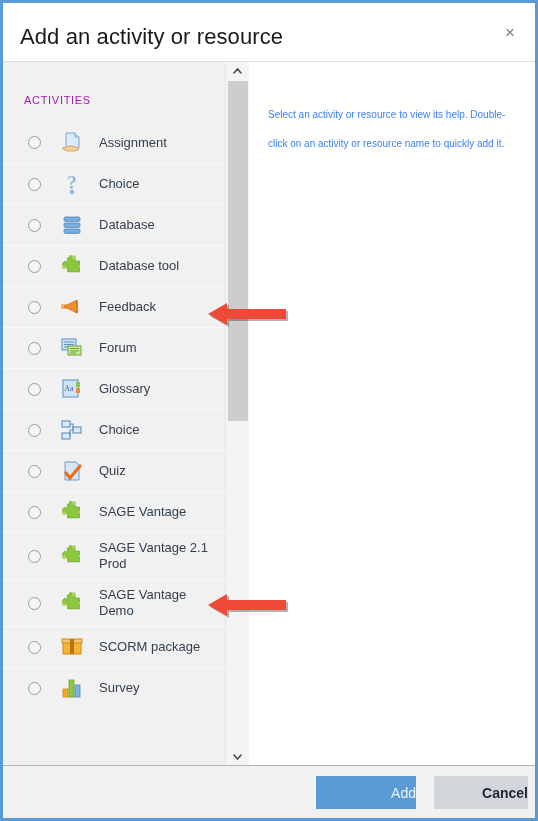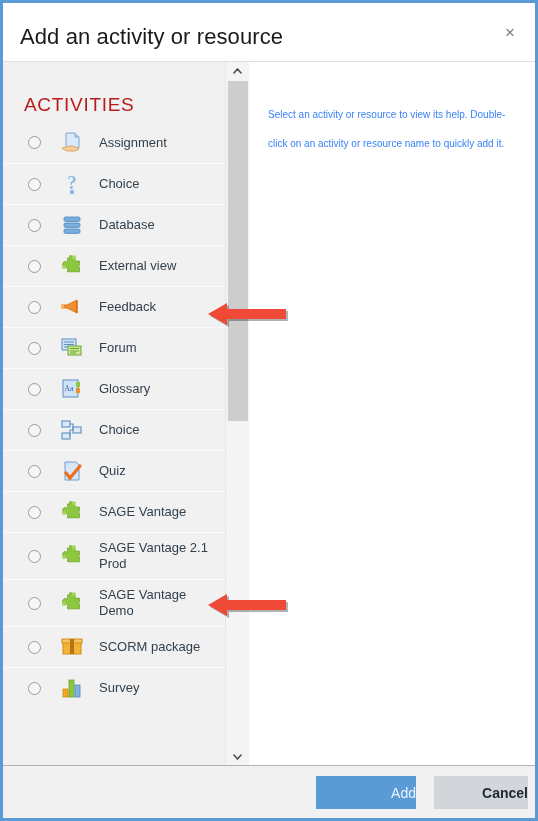--- a/index.html
+++ b/index.html
@@ -48,21 +48,21 @@
 
   
   .left-panel {
     position: absolute; left: 0; top: 0;
     width: 222px; height: 703px;
     background: #f1f1f1;
     overflow: hidden;
   }
   .section-head {
     position: absolute; left: 21px; top: 32px;
-    font-size: 19px; color: #b91c1c;
+    font-size: 11px; color: #a21caf;
     letter-spacing: 0.7px;
   }
 
   .list {
     position: absolute; left: 0; top: 60px;
     width: 222px;
   }
   .row {
     position: relative;
     height: 41px;
@@ -214,21 +214,21 @@
           </div>
           <div class="row">
             <span class="radio"></span>
             <span class="icon-wrap">
               <svg xmlns="http://www.w3.org/2000/svg" width="26" height="26" viewBox="0 0 26 26">
                 <path d="M13 3.2c1.9 0 3.1 1.2 3.1 2.6 0 .6-.3 1-.3 1.5 0 .5.4.8 1 .8h3.6v4.1c-.6 0-1 .4-1 .9 0 .6.5.8 1 .8v4.9H8.6v-3.5c0-.6-.4-1-.9-1-.6 0-.9.5-1.5.5-1.4 0-2.6-1.3-2.6-3.2 0-1.9 1.2-3.1 2.6-3.1.6 0 1 .4 1.5.4.5 0 .9-.4.9-1V4.9h1.4c.6 0 1-.3 1-.8 0-.5-.3-.9-.3-1.5 0 0 .6-.1 2.3.6z" fill="#8dc63f" stroke="#6da32c" stroke-width="0.8"></path>
                 <circle cx="15" cy="4.3" r="2" fill="#a8d65a"></circle>
                 <circle cx="5" cy="14" r="2" fill="#a8d65a"></circle>
               </svg>
             </span>
-            <span class="row-label">External view</span>
+            <span class="row-label">Database tool</span>
           </div>
           <div class="row">
             <span class="radio"></span>
             <span class="icon-wrap">
               <svg xmlns="http://www.w3.org/2000/svg" width="26" height="26" viewBox="0 0 26 26">
                 <path d="M4 11h4l10-5v13L8 14H4z" fill="#ef8f2e" stroke="#d4741a" stroke-width="0.9"></path>
                 <rect x="2" y="10" width="3" height="5" rx="1" fill="#f7b264"></rect>
                 <path d="M18 7v12" stroke="#c96a12" stroke-width="1.2"></path>
               </svg>
             </span>

